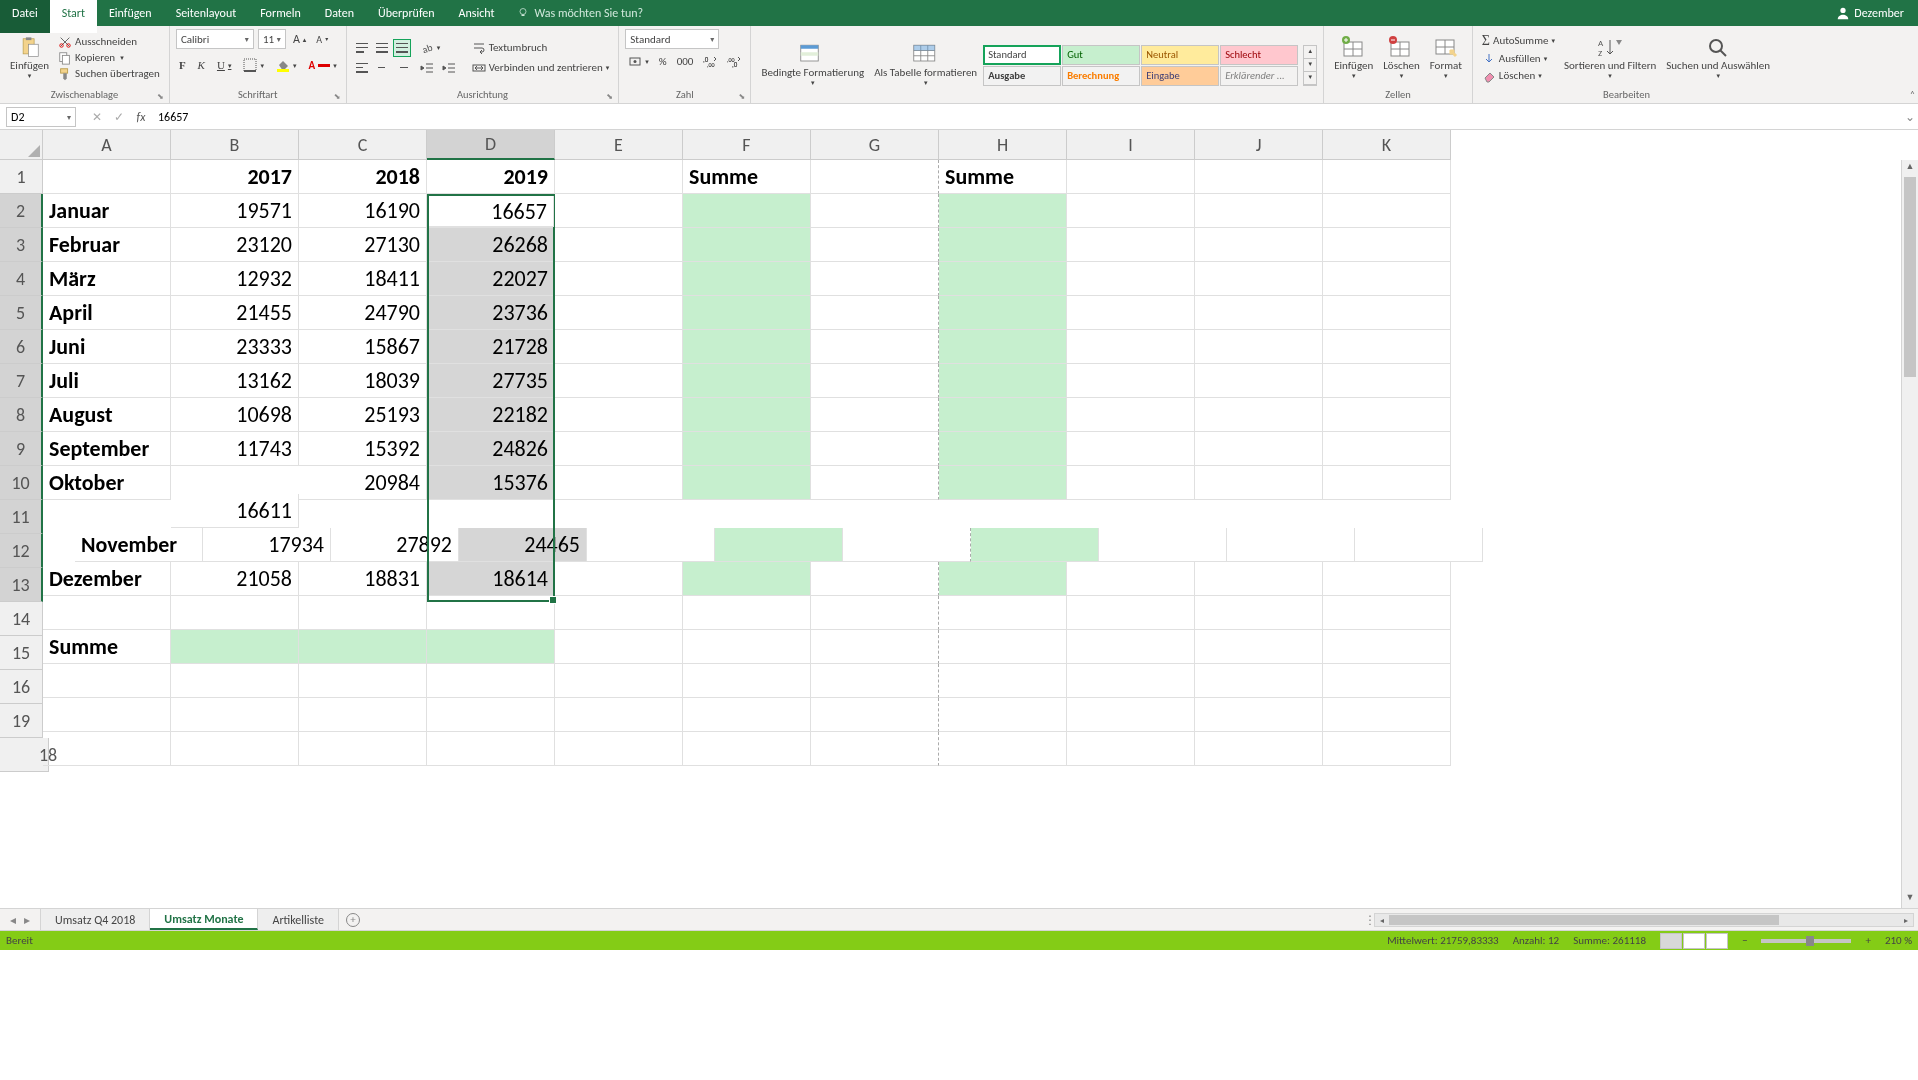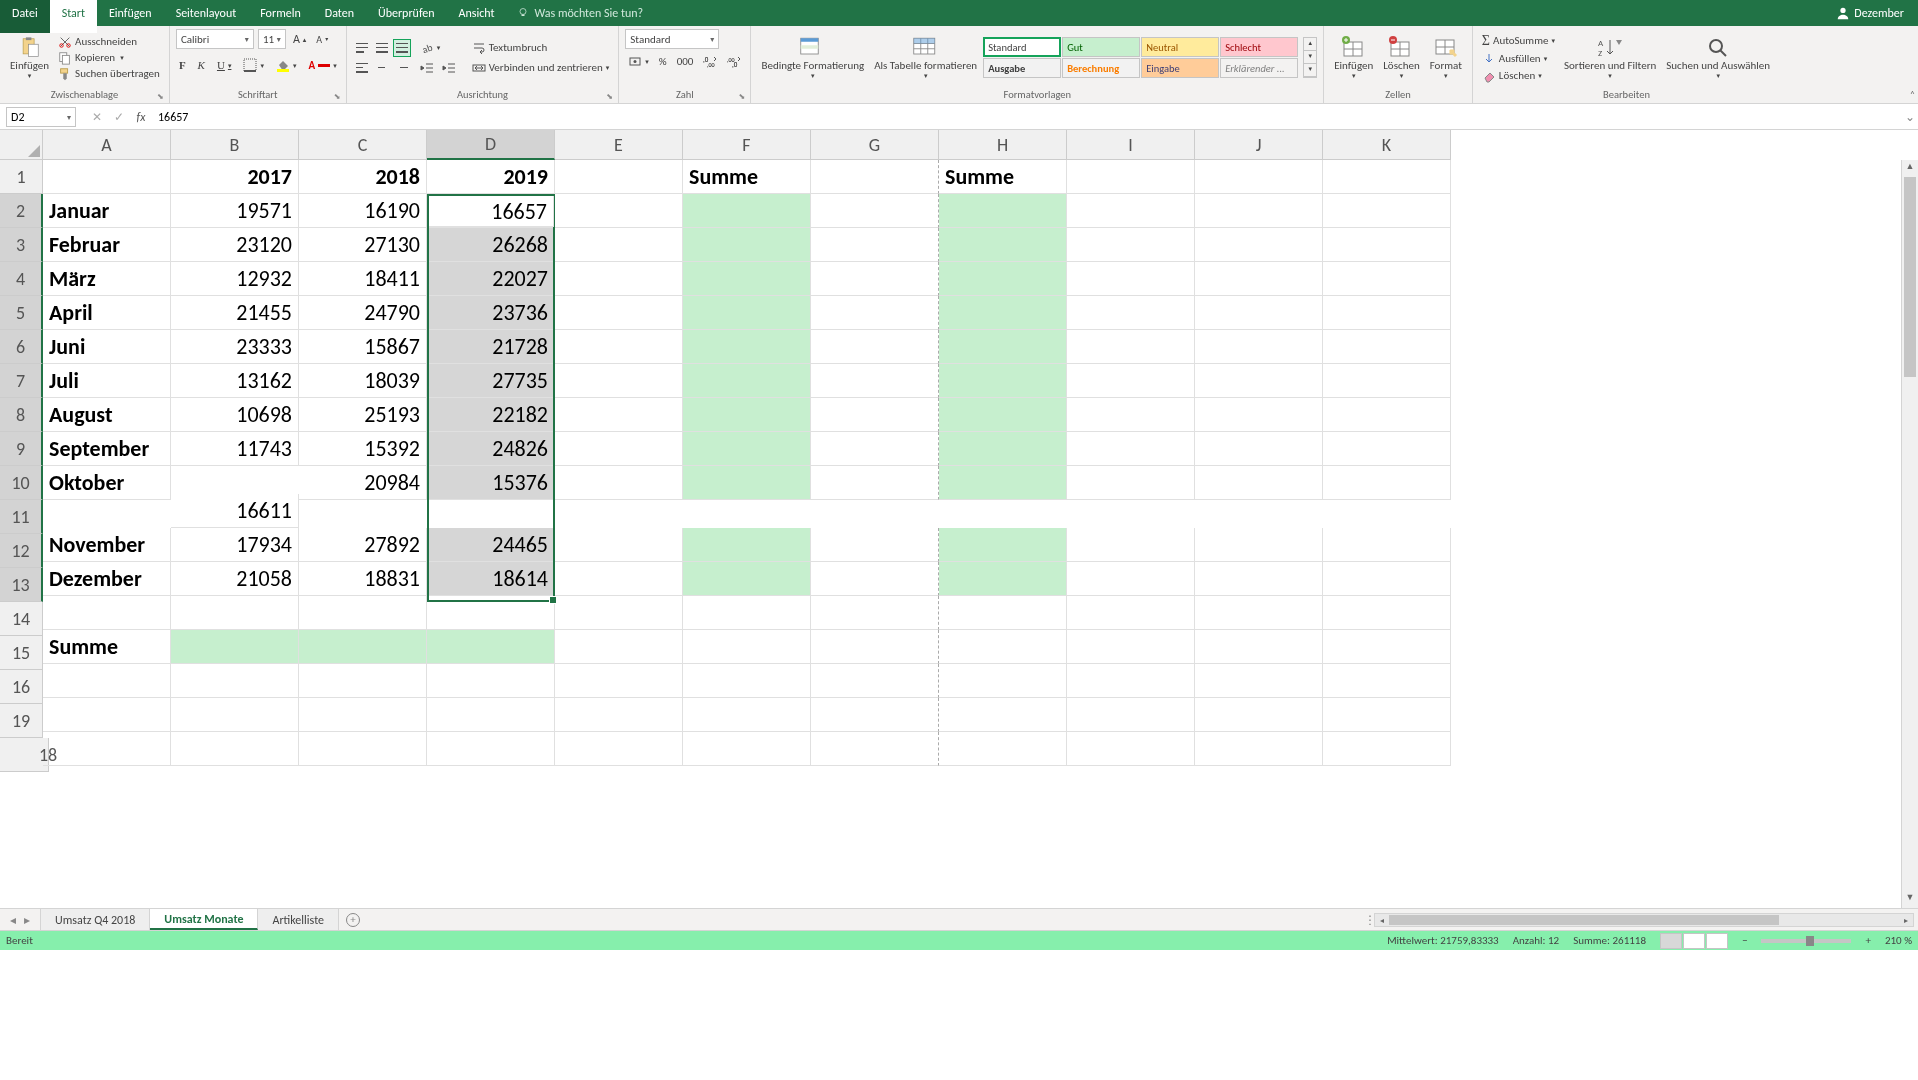--- a/index.html
+++ b/index.html
@@ -99,21 +99,21 @@
 .sheet.active { background: #fff; border-bottom: 2px solid #217346; font-weight: 600; color: #217346; }
 .addsheet { width: 28px; display: flex; align-items: center; justify-content: center; }
 .addsheet span { width: 14px; height: 14px; border: 1px solid #888; border-radius: 50%; display: flex; align-items: center; justify-content: center; font-size: 11px; color: #888; }
 .hscroll-area { flex: 1; display: flex; align-items: center; justify-content: flex-end; padding-right: 4px; }
 .hscroll { width: 540px; height: 14px; background: #e8e8e8; display: flex; align-items: center; border: 1px solid #d4d4d4; }
 .hscroll .arr { width: 14px; text-align: center; font-size: 8px; color: #666; cursor: pointer; }
 .hscroll .track { flex: 1; position: relative; height: 100%; }
 .hscroll .thumb { position: absolute; left: 0; top: 1px; bottom: 1px; width: 390px; background: #c5c5c5; }
 
 
-.statusbar { height: 20px; background: #86efac; border-top: 1px solid #d4d4d4; display: flex; align-items: center; font-size: 11px; color: #444; padding: 0 6px; }
+.statusbar { height: 20px; background: #84cc16; border-top: 1px solid #d4d4d4; display: flex; align-items: center; font-size: 11px; color: #444; padding: 0 6px; }
 .status-right { margin-left: auto; display: flex; align-items: center; gap: 14px; }
 .viewbtns { display: flex; gap: 1px; }
 .viewbtn { width: 22px; height: 16px; border: 1px solid #c5c5c5; background: #fff; cursor: pointer; }
 .viewbtn.active { background: #d8d8d8; }
 .zoomslider { width: 90px; height: 4px; background: #c5c5c5; position: relative; }
 .zoomslider::after { content: ''; position: absolute; left: 50%; top: -3px; width: 8px; height: 10px; background: #888; }
 </style>
 </head>
 <body>
 
@@ -387,21 +387,20 @@
           <div class="style-item" style="background:#ffcc99;color:#3f3f76">Eingabe</div>
           <div class="style-item" style="color:#7f7f7f;font-style:italic">Erklärender ...</div>
         </div>
         <div class="gallery-more">
             <span>▴</span>
             <span>▾</span>
             <span>▾</span>
           </div>
       </div>
     </div>
-    <div class="group-label">Formatvorlagen</div>
   </div>
 
   <div class="group">
     <div class="group-body">
       <div class="bigbtn">
           <svg class="ic" viewBox="0 0 28 22">
             <rect x="4" y="6" width="18" height="14" fill="#fff" stroke="#888"></rect>
             <line x1="13" y1="6" x2="13" y2="20" stroke="#888"></line>
             <line x1="4" y1="13" x2="22" y2="13" stroke="#888"></line>
             <circle cx="6" cy="4" r="4" fill="#70ad47"></circle>
@@ -655,21 +654,21 @@
         <div class="cell num selrange" style="width: 128px; height: 34px;">15376</div>
         <div class="cell " style="width: 128px; height: 34px;"></div>
         <div class="cell green" style="width: 128px; height: 34px;"></div>
         <div class="cell dashed-r" style="width: 128px; height: 34px;"></div>
         <div class="cell green" style="width: 128px; height: 34px;"></div>
         <div class="cell " style="width: 128px; height: 34px;"></div>
         <div class="cell " style="width: 128px; height: 34px;"></div>
         <div class="cell " style="width: 128px; height: 34px;"></div>
       </div>
       <div class="cellrow">
-        <div class="cell bold" style="width: 128px; height: 34px;">November</div>
+        <div class="cell bold" style="width: 128px; height: 34px; margin-left: 32px;">November</div>
         <div class="cell num" style="width: 128px; height: 34px;">17934</div>
         <div class="cell num" style="width: 128px; height: 34px;">27892</div>
         <div class="cell num selrange" style="width: 128px; height: 34px;">24465</div>
         <div class="cell " style="width: 128px; height: 34px;"></div>
         <div class="cell green" style="width: 128px; height: 34px;"></div>
         <div class="cell dashed-r" style="width: 128px; height: 34px;"></div>
         <div class="cell green" style="width: 128px; height: 34px;"></div>
         <div class="cell " style="width: 128px; height: 34px;"></div>
         <div class="cell " style="width: 128px; height: 34px;"></div>
         <div class="cell " style="width: 128px; height: 34px;"></div>

